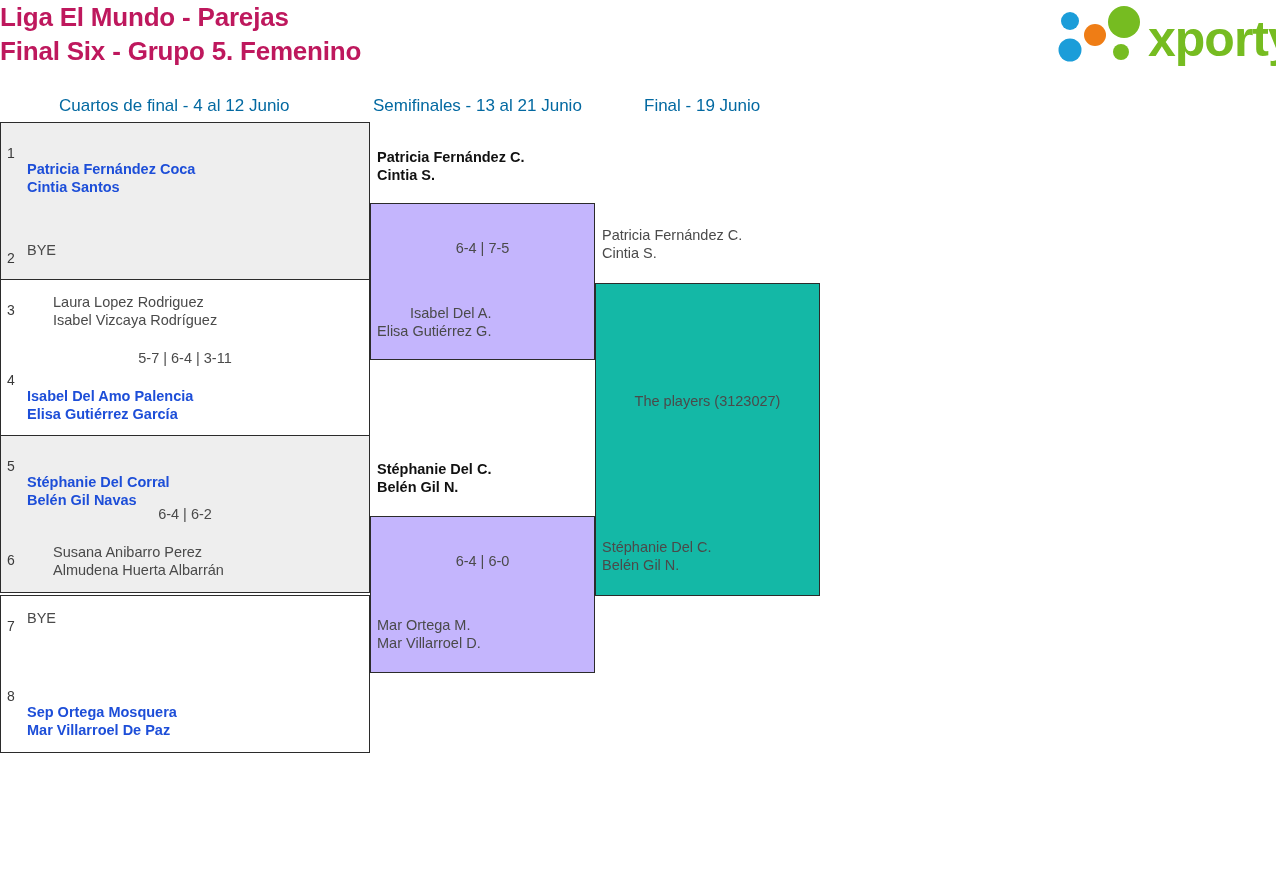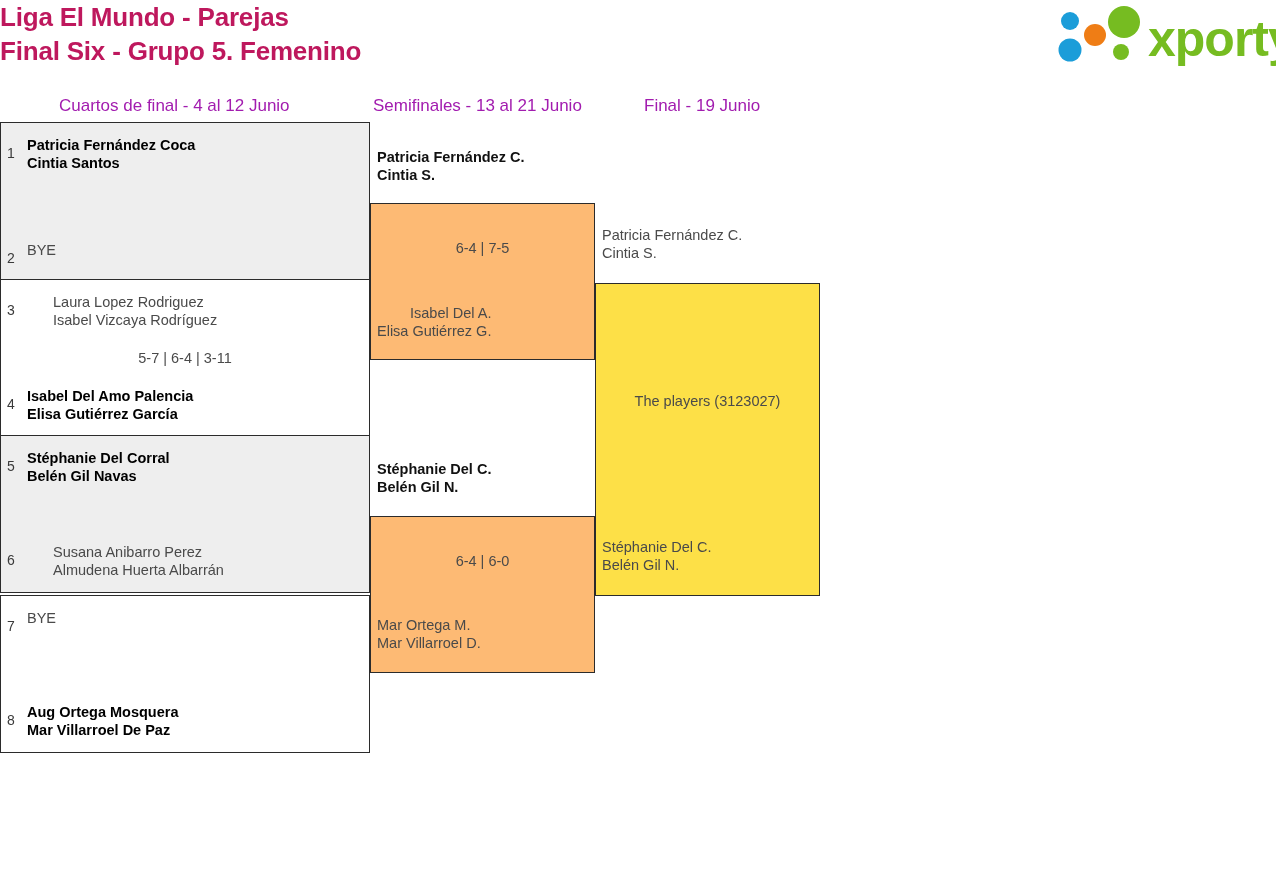--- a/index.html
+++ b/index.html
@@ -32,21 +32,21 @@
     right: 4px; top: 6px;
     width: 224px; height: 62px;
   }
   .logo svg { display: block; }
 
   
   .round-head {
     position: absolute;
     font-size: 17px;
     font-weight: normal;
-    color: #a21caf;
+    color: #0369a1;
     white-space: nowrap;
     top: 96px;
   }
   .rh-1 { left: 59px; }
   .rh-2 { left: 373px; }
   .rh-3 { left: 644px; }
 
   
   .bracket { position: absolute; left: 0; top: 0; }
 
@@ -84,21 +84,21 @@
     color: #3a3a3a;
     text-align: left;
     padding-top: 9px;
   }
   .names {
     font-size: 14.5px;
     line-height: 18px;
     white-space: nowrap;
   }
   .names .nm { display: block; }
-  .winner .names { font-weight: bold; color: #000000; }
+  .winner .names { font-weight: bold; color: #1d4ed8; margin-top: 24px; }
   .loser  .names { font-weight: normal; color: #4a4a4a; margin-left: 26px; }
   .bye    .names { font-weight: normal; color: #4a4a4a; }
   .bye .names .nm { line-height: 18px; }
 
   .r1-score {
     position: absolute;
     left: 0; right: 0;
     top: 50%;
     transform: translateY(-50%);
     text-align: center;
@@ -106,21 +106,21 @@
     color: #4a4a4a;
   }
 
   
   .r2-match {
     position: absolute;
     left: 370px;
     width: 225px;
     height: 157px;
     border: 1px solid #2b2b2b;
-    background: #fdba74;
+    background: #c4b5fd;
   }
   .r2-m1 { top: 203px; }
   .r2-m2 { top: 516px; }
 
   .r2-score {
     position: absolute;
     left: 0; right: 0;
     top: 36px;
     text-align: center;
     font-size: 14.5px;
@@ -143,21 +143,21 @@
   .r2-top-2    { left: 377px; top: 460px; }
   .r2-bottom-2 { left: 377px; top: 616px; }
 
   
   .r3-match {
     position: absolute;
     left: 595px;
     width: 225px;
     height: 313px;
     border: 1px solid #2b2b2b;
-    background: #fde047;
+    background: #14b8a6;
     top: 283px;
   }
   .r3-score {
     position: absolute;
     left: 0; right: 0;
     top: 109px;
     text-align: center;
     font-size: 14.5px;
     color: #4a4a4a;
   }
@@ -227,41 +227,42 @@
     </div>
 
     <div class="r1-match r1-m3 shaded">
       <div class="comp top winner">
         <span class="seed">5</span>
         <span class="names">
           <span class="nm">Stéphanie Del Corral</span>
           <span class="nm">Belén Gil Navas</span>
         </span>
       </div>
+      <div class="r1-score">6-4 | 6-2</div>
       <div class="comp bottom loser">
         <span class="seed">6</span>
         <span class="names">
           <span class="nm">Susana Anibarro Perez</span>
           <span class="nm">Almudena Huerta Albarrán</span>
         </span>
       </div>
     </div>
 
     <div class="r1-match r1-m4">
       <div class="comp top bye">
         <span class="seed">7</span>
         <span class="names">
           <span class="nm">BYE</span>
         </span>
       </div>
       <div class="r1-score"></div>
       <div class="comp bottom winner">
         <span class="seed">8</span>
         <span class="names">
-          <span class="nm">Aug Ortega Mosquera</span>
+          <span class="nm">Sep Ortega Mosquera</span>
           <span class="nm">Mar Villarroel De Paz</span>
         </span>
       </div>
     </div>
 
     <div class="side-names winner r2-top-1">
       <span class="nm">Patricia Fernández C.</span>
       <span class="nm">Cintia S.</span>
     </div>
     <div class="r2-match r2-m1">

